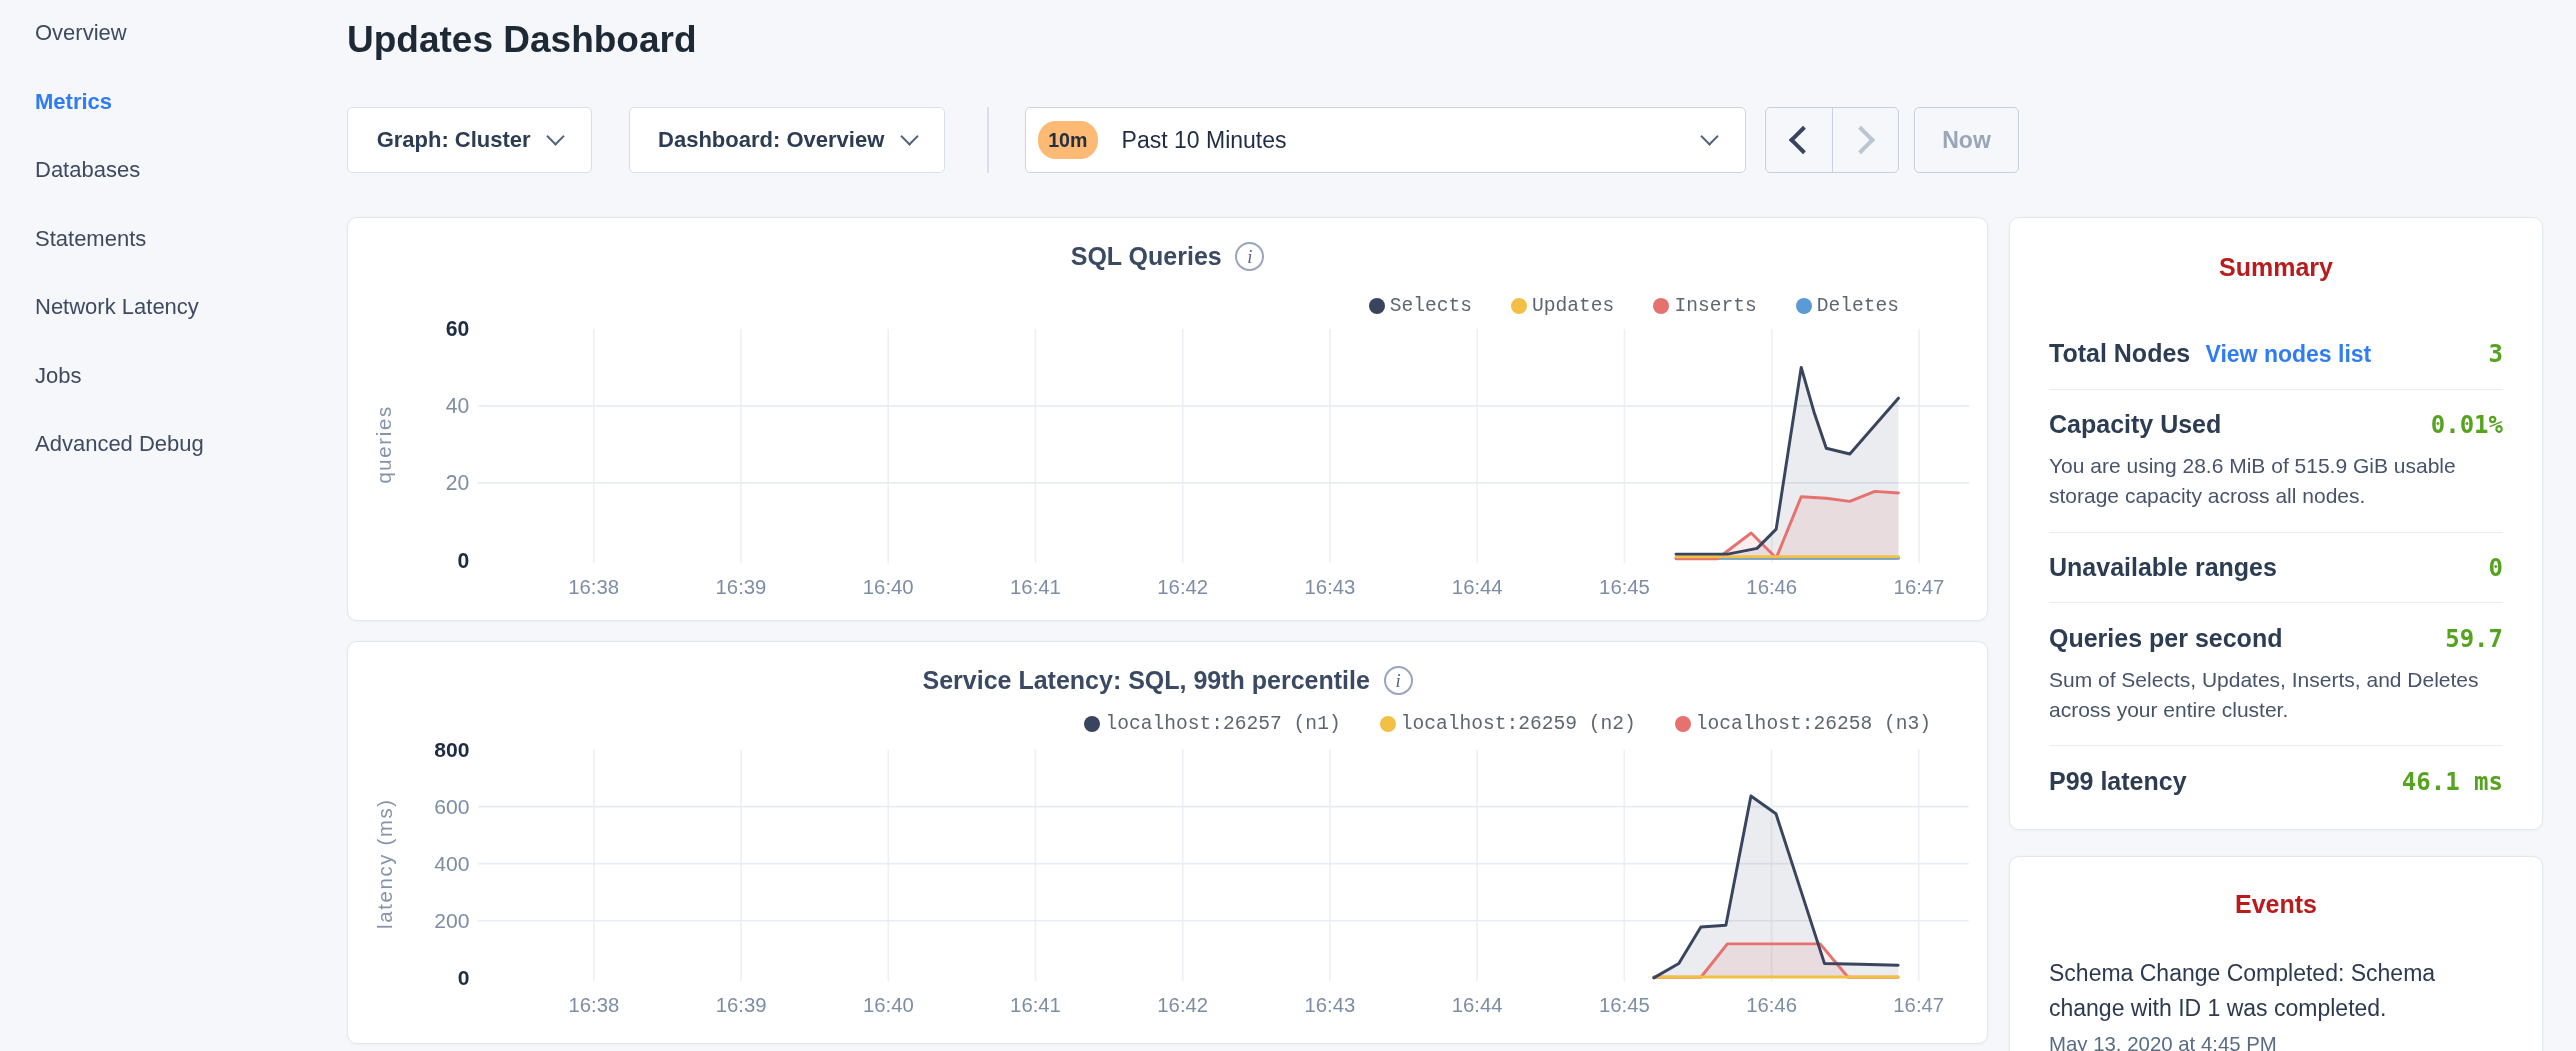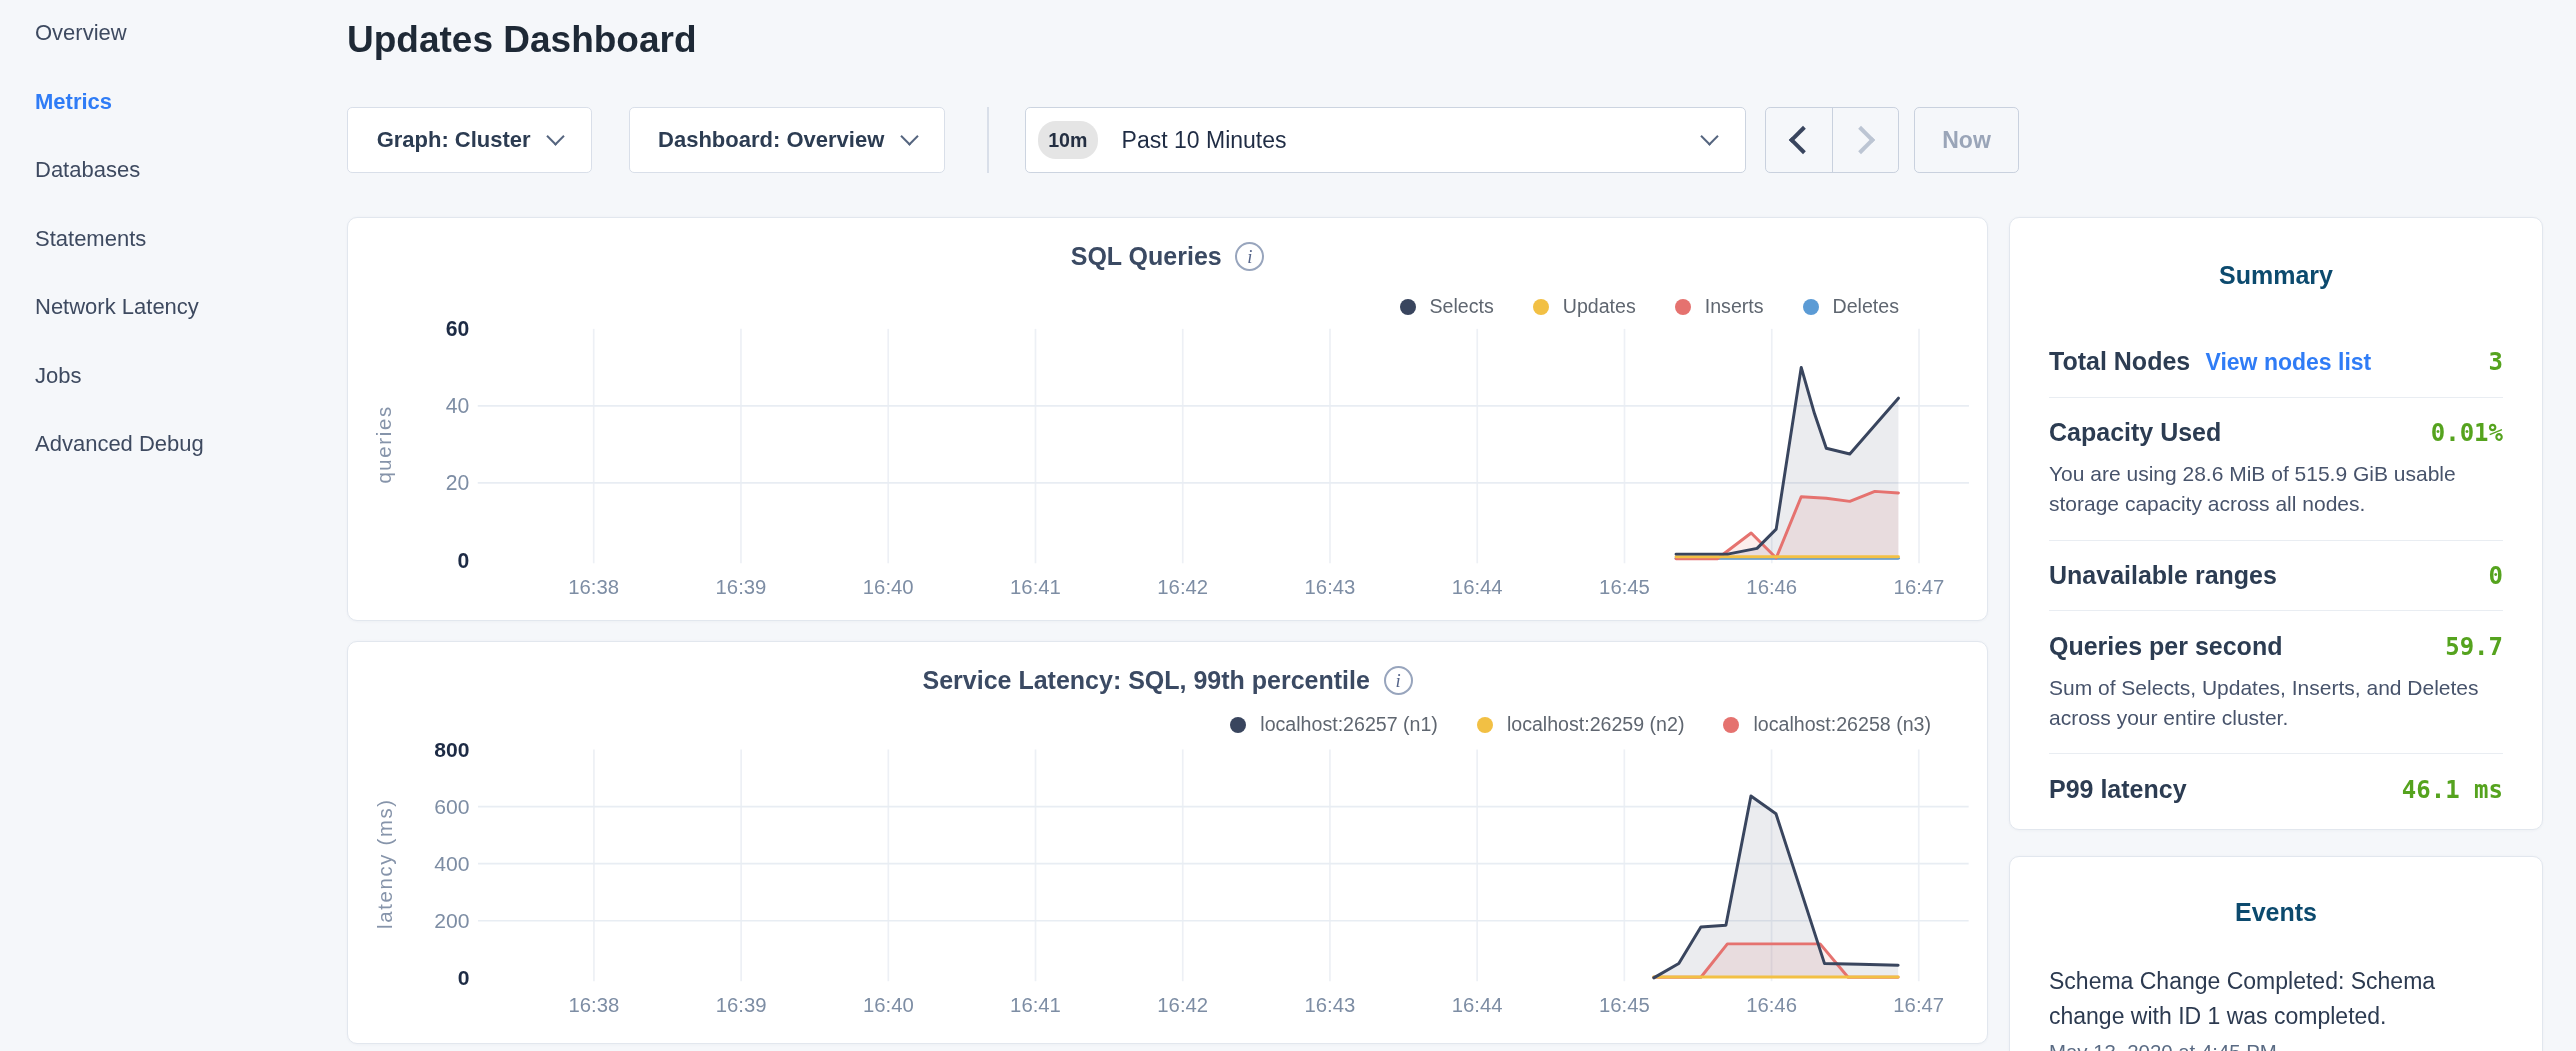--- a/index.html
+++ b/index.html
@@ -15,21 +15,21 @@
   .controls{position:absolute;top:107px;left:0;width:100%;height:66px;}
   .ctl-btn{position:absolute;top:0;height:66px;background:#fff;border:1.7px solid #d9dfe9;border-radius:5.1px;
            display:flex;align-items:center;justify-content:center;gap:18.7px;font-size:22px;font-weight:700;
            color:#2c3c52;cursor:pointer;font-family:inherit;box-sizing:border-box;}
   .ctl-btn.graph{left:0;width:245px;}
   .ctl-btn.dash{left:282px;width:316px;}
   .vdivider{position:absolute;left:640px;top:0;width:1.7px;height:66px;background:#d9dfe9;}
   .time-picker{position:absolute;left:678px;top:0;width:721px;height:66px;background:#fff;border:1.7px solid #ccd4e0;
            border-radius:5.1px;display:flex;align-items:center;padding:0 29px 0 12px;cursor:pointer;
            font-family:inherit;box-sizing:border-box;}
-  .badge{background:#e5e5e5;border-radius:18px;padding:7.7px 10.2px;font-size:19.6px;font-weight:700;color:#242f42;}
+  .badge{background:#fdba74;border-radius:18px;padding:7.7px 10.2px;font-size:19.6px;font-weight:700;color:#242f42;}
   .time-label{margin-left:24px;font-size:23px;font-weight:400;color:#1f2c44;}
   .picker-chev{margin-left:auto;}
   .chev{display:inline-block;width:11px;height:11px;border-right:2.6px solid #55657f;border-bottom:2.6px solid #55657f;
         transform:rotate(45deg);margin-top:-6.8px;}
   .pager{position:absolute;left:1418px;top:0;width:134px;height:66px;border:1.7px solid #c9d1de;border-radius:5.1px;
          display:flex;box-sizing:border-box;background:transparent;}
   .pager-btn{flex:1;background:transparent;border:none;display:flex;align-items:center;justify-content:center;cursor:pointer;}
   .pager-btn.prev{border-right:1.7px solid #c9d1de;}
   .arrow{display:inline-block;width:16px;height:16px;border-top:4.3px solid #39455e;border-right:4.3px solid #39455e;}
   .arrow.left{transform:rotate(-135deg);margin-left:8.5px;}
@@ -45,28 +45,28 @@
   #chart1{top:641px;height:403px;}
   .chart-title-row{position:absolute;top:24px;left:0;right:0;display:flex;justify-content:center;
                    align-items:center;gap:13.6px;z-index:2;}
   .chart-title{font-size:25px;font-weight:700;color:#3b4a63;}
   .info-icon{width:29px;height:29px;border:2.6px solid #98a5bd;border-radius:50%;color:#55658a;font-size:18.7px;
              display:flex;align-items:center;justify-content:center;cursor:pointer;
              font-family:"Liberation Serif",serif;font-style:italic;box-sizing:border-box;}
   .legend{position:absolute;display:flex;gap:39px;z-index:2;}
   #chart0 .legend{top:77px;right:88px;}
   #chart1 .legend{top:71px;right:56px;}
-  .legend-item{display:flex;align-items:center;gap:14px;cursor:pointer;}
+  .legend-item{display:flex;align-items:center;gap:5px;cursor:pointer;font-family:Liberation Mono, monospace;}
   .dot{width:16px;height:16px;border-radius:50%;flex:none;}
   .legend-label{font-size:19.6px;color:#5f6670;white-space:nowrap;}
   svg.plot{position:absolute;left:0;top:0;width:100%;height:100%;}
   
   .summary-card{left:2009px;top:217px;width:534px;height:613px;padding:31px 39px;}
   .events-card{left:2009px;top:856px;width:534px;height:255px;padding:29px 39px;}
-  .panel-title{margin:12px 0 37px;text-align:center;font-size:25px;font-weight:700;color:#0c4a6e;}
+  .panel-title{margin:4px 0 37px;text-align:center;font-size:25px;font-weight:700;color:#b91c1c;}
   .srow{padding:20.4px 0;border-bottom:1.7px solid #e9edf2;}
   .srow:last-child{border-bottom:none;}
   .srow-head{display:flex;align-items:flex-end;}
   .srow-label{font-size:25px;font-weight:700;color:#2c3c52;white-space:nowrap;}
   .srow-link{font-size:23px;font-weight:700;color:var(--accent);margin-left:15.3px;text-decoration:none;cursor:pointer;white-space:nowrap;}
   .srow-value{margin-left:auto;font-family:"DejaVu Sans Mono",monospace;font-size:24px;font-weight:700;color:var(--green);white-space:nowrap;}
   .srow-desc{margin:12px 0 0;font-size:21px;line-height:30px;color:#47536b;}
   .event-text{margin:0;font-size:23px;line-height:35px;color:#2c3a50;}
   .event-time{margin:6.8px 0 0;font-size:20.4px;color:#5a6b84;}
 </style>

